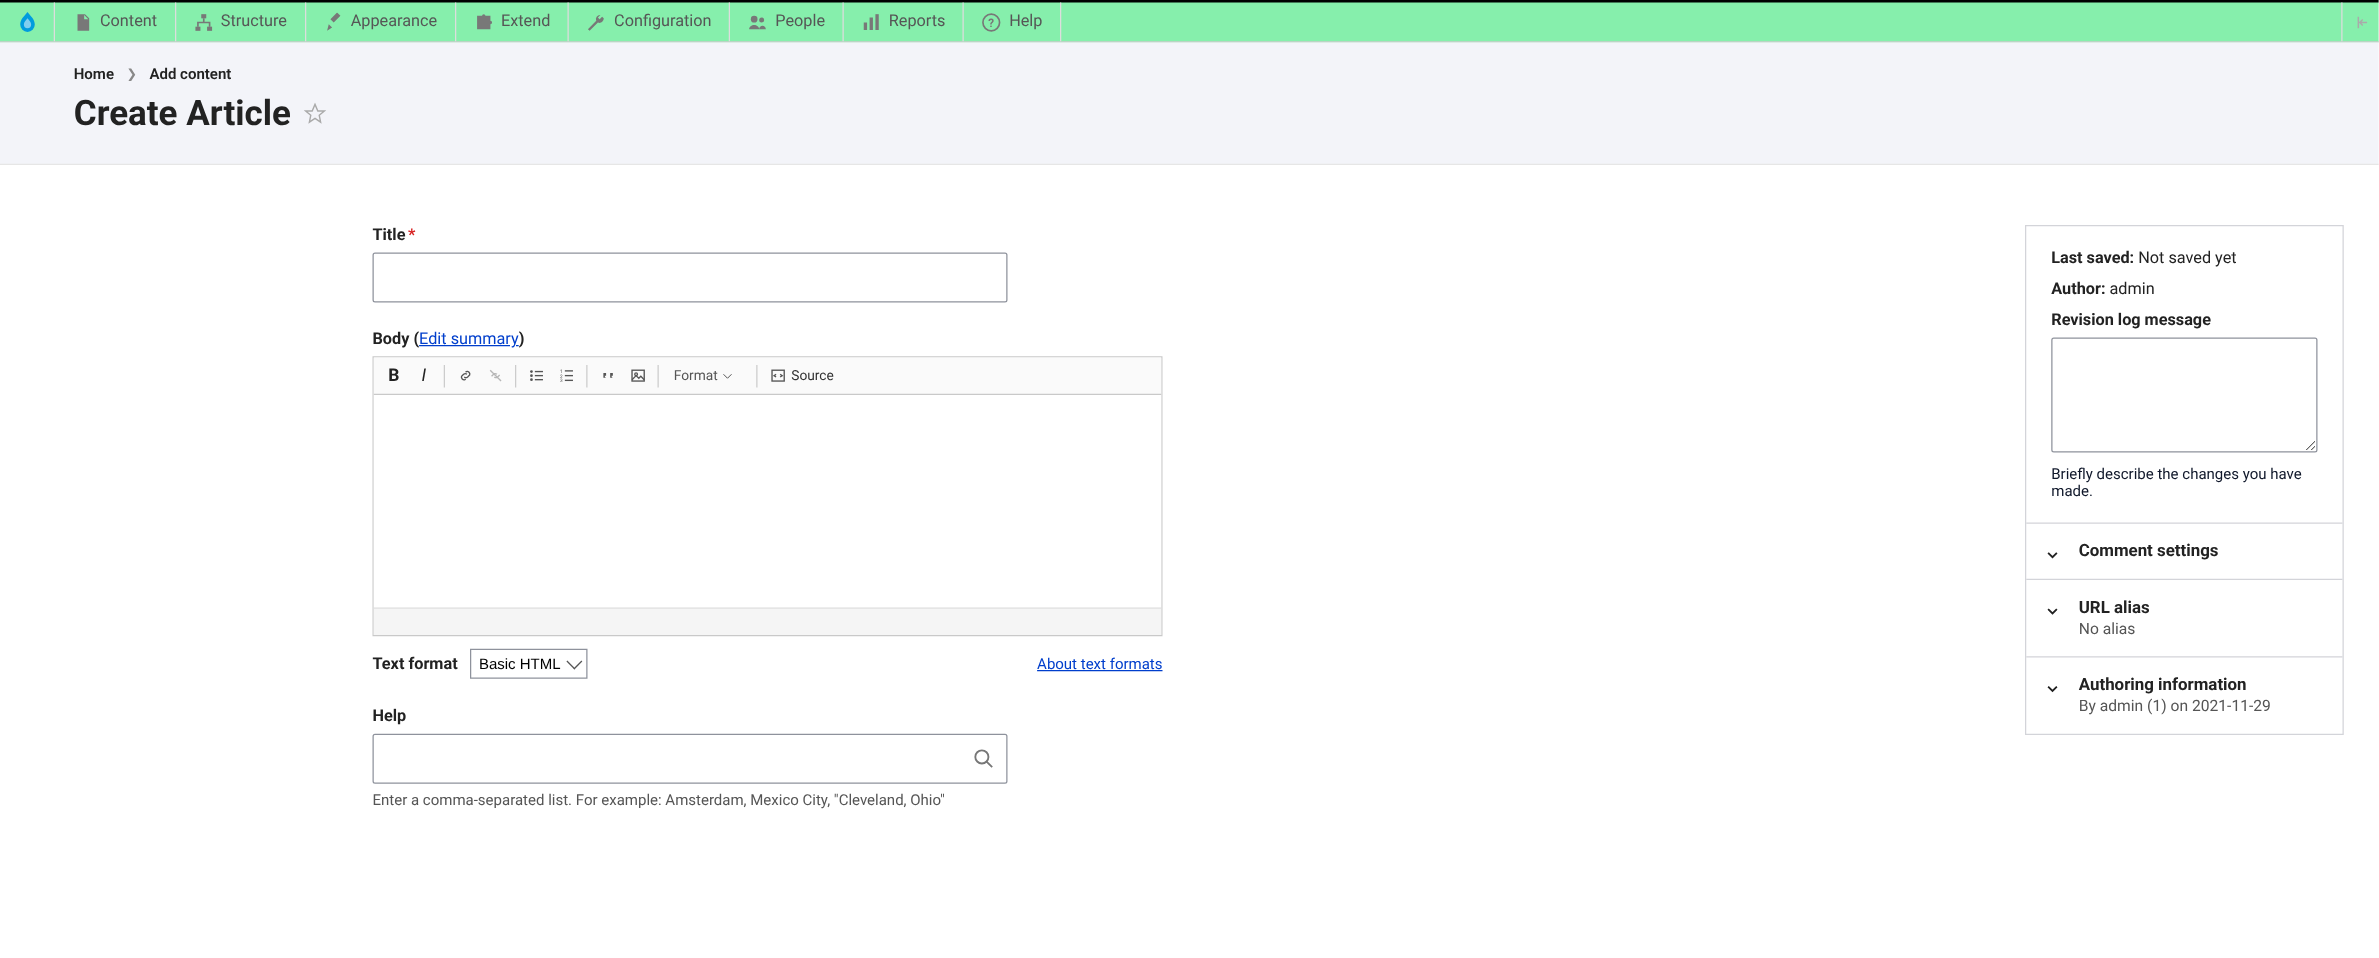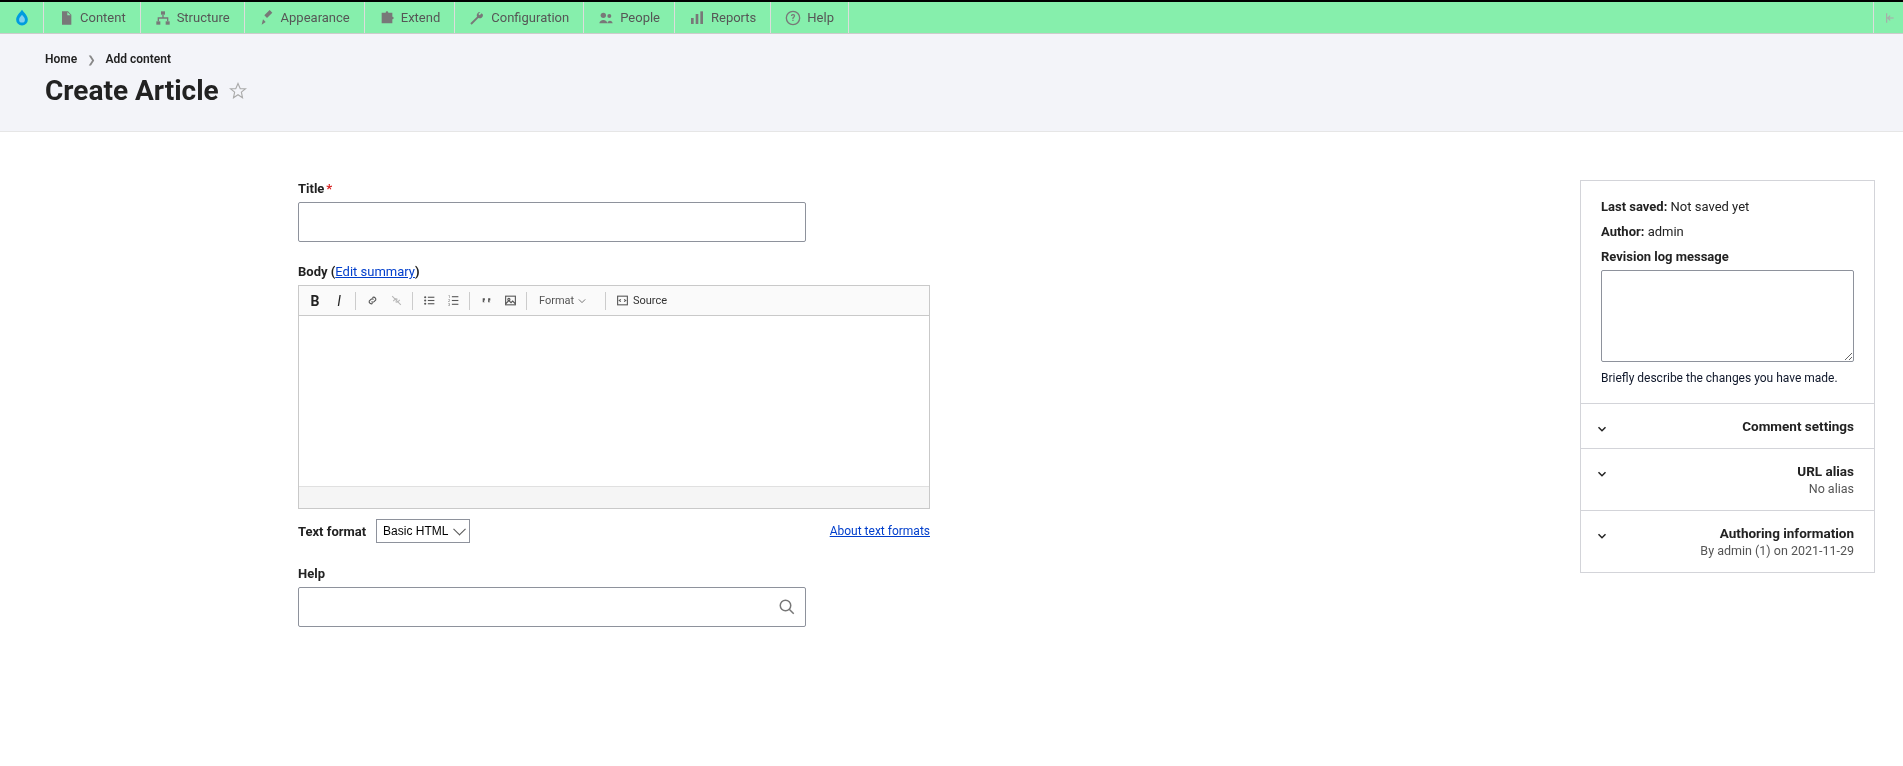--- a/index.html
+++ b/index.html
@@ -7,31 +7,31 @@
 
 
 .toolbar { display: flex; align-items: stretch; height: 34px; background: #86efac; border-top: 2px solid #000; border-bottom: 1px solid #ccc; }
 .toolbar-logo { width: 44px; display: flex; align-items: center; justify-content: center; border-right: 1px solid #ddd; }
 .toolbar-item { display: flex; align-items: center; gap: 6px; padding: 0 14px; border-right: 1px solid #ddd; font-size: 13px; color: #565656; cursor: pointer; }
 .toolbar-icon { width: 16px; height: 16px; fill: #787878; }
 .toolbar-spacer { flex: 1; }
 .toolbar-collapse { width: 30px; display:flex; align-items:center; justify-content:center; border-left: 1px solid #ddd; cursor:pointer; }
 
 
-.region-header { background: #f3f4f9; padding: 18px 45px 24px; border-bottom: 1px solid #e6e6e6; }
+.region-header { background: #f3f4f9; padding: 18px 59px 24px; border-bottom: 1px solid #e6e6e6; }
 .breadcrumb { font-size: 12px; color: #222; margin-bottom: 8px; display: flex; align-items: center; gap: 10px; }
 .breadcrumb a { color: #222; text-decoration: none; font-weight: 600; }
 .breadcrumb .sep { color: #888; font-size: 10px; }
 .page-title { font-size: 28px; font-weight: 700; display: flex; align-items: center; gap: 10px; }
 .star-icon { width: 18px; height: 18px; stroke: #aaa; fill: none; cursor: pointer; }
 
 
 .layout { display: flex; align-items: flex-start; padding: 48px 28px; gap: 60px; }
 .main-col { flex: 1; max-width: 940px; margin-left: 270px; }
-.side-col { width: 295px; margin-left: auto; }
+.side-col { width: 255px; margin-left: auto; }
 
 
 .form-item { margin-bottom: 22px; }
 .form-label { font-weight: 700; font-size: 13px; display: inline-block; margin-bottom: 6px; }
 .required-mark { color: #d72222; margin-left: 2px; }
 .text-input { width: 508px; height: 40px; border: 1px solid #8e929c; border-radius: 2px; padding: 0 10px; font-size: 14px; }
 
 .body-label-row { font-size: 13px; font-weight: 700; margin-bottom: 6px; }
 .edit-summary { color: #003ecc; text-decoration: underline; font-weight: 400; cursor: pointer; }
 
@@ -60,21 +60,21 @@
 
 .meta-box { border: 1px solid #d3d4d9; background: #fff; }
 .meta-pad { padding: 18px 20px; }
 .meta-line { font-size: 13px; margin-bottom: 10px; }
 .meta-line strong { font-weight: 700; }
 .rev-label { font-weight: 700; font-size: 13px; display:block; margin: 4px 0 6px; }
 .rev-textarea { width: 100%; height: 92px; border: 1px solid #8e929c; border-radius: 2px; resize: vertical; font-family: inherit; font-size: 13px; padding: 6px; }
 .rev-help { font-size: 12px; color: #0f172a; margin-top: 6px; }
 
 .accordion { border-top: 1px solid #d3d4d9; }
-.acc-item { border-bottom: 1px solid #d3d4d9; padding: 14px 20px 14px 42px; position: relative; cursor: pointer; text-align: right; }
+.acc-item { border-bottom: 1px solid #d3d4d9; padding: 14px 20px 14px 42px; position: relative; cursor: pointer; }
 .acc-item:last-child { border-bottom: none; }
 .acc-chevron { position: absolute; left: 14px; top: 18px; width: 14px; height: 14px; }
 .acc-title { font-weight: 700; font-size: 13.5px; }
 .acc-sub { font-size: 12.5px; color: #555; margin-top: 2px; }
 
 svg.mini { width: 13px; height: 13px; }
 </style>
 </head>
 <body>
 
@@ -265,20 +265,21 @@
 
     <div class="form-item">
       <label class="form-label">Help</label><br>
       <div class="tags-wrap">
         <input type="text" class="tags-input" style="">
         <svg class="search-inside" viewBox="0 0 24 24" stroke-width="2">
             <circle cx="10" cy="10" r="7"></circle>
             <path d="M21 21l-6-6"></path>
           </svg>
       </div>
+      <div class="help-text">Enter a comma-separated list. For example: Amsterdam, Mexico City, "Cleveland, Ohio"</div>
     </div>
 
   </div>
 
   <div class="side-col">
     <div class="meta-box">
       <div class="meta-pad">
         <div class="meta-line">
           <strong>Last saved:</strong>
           <span>Not saved yet</span>

